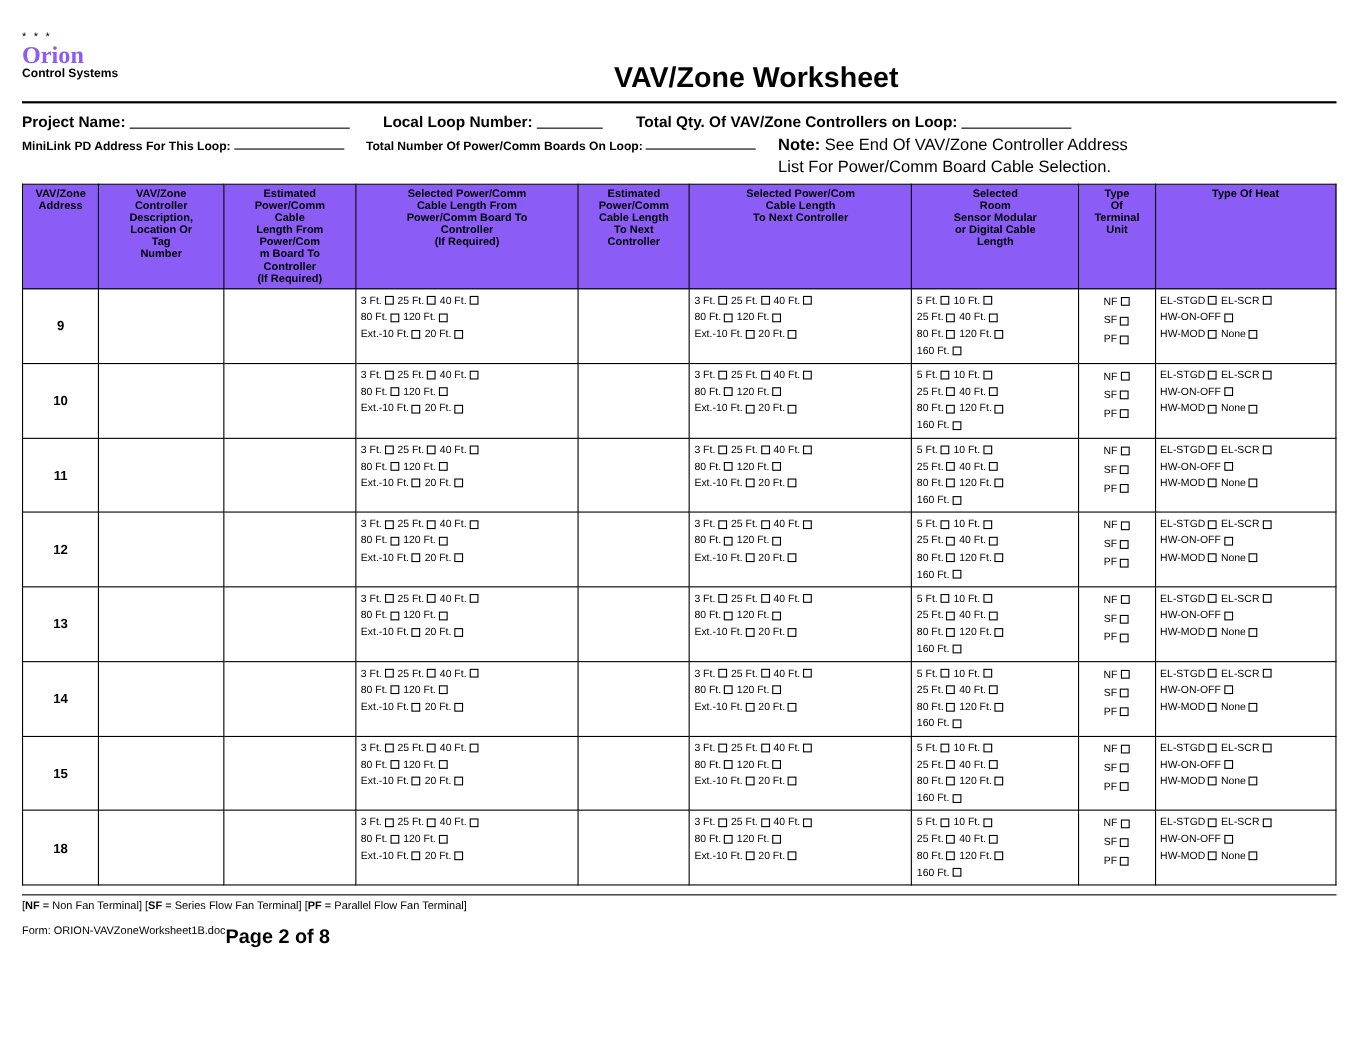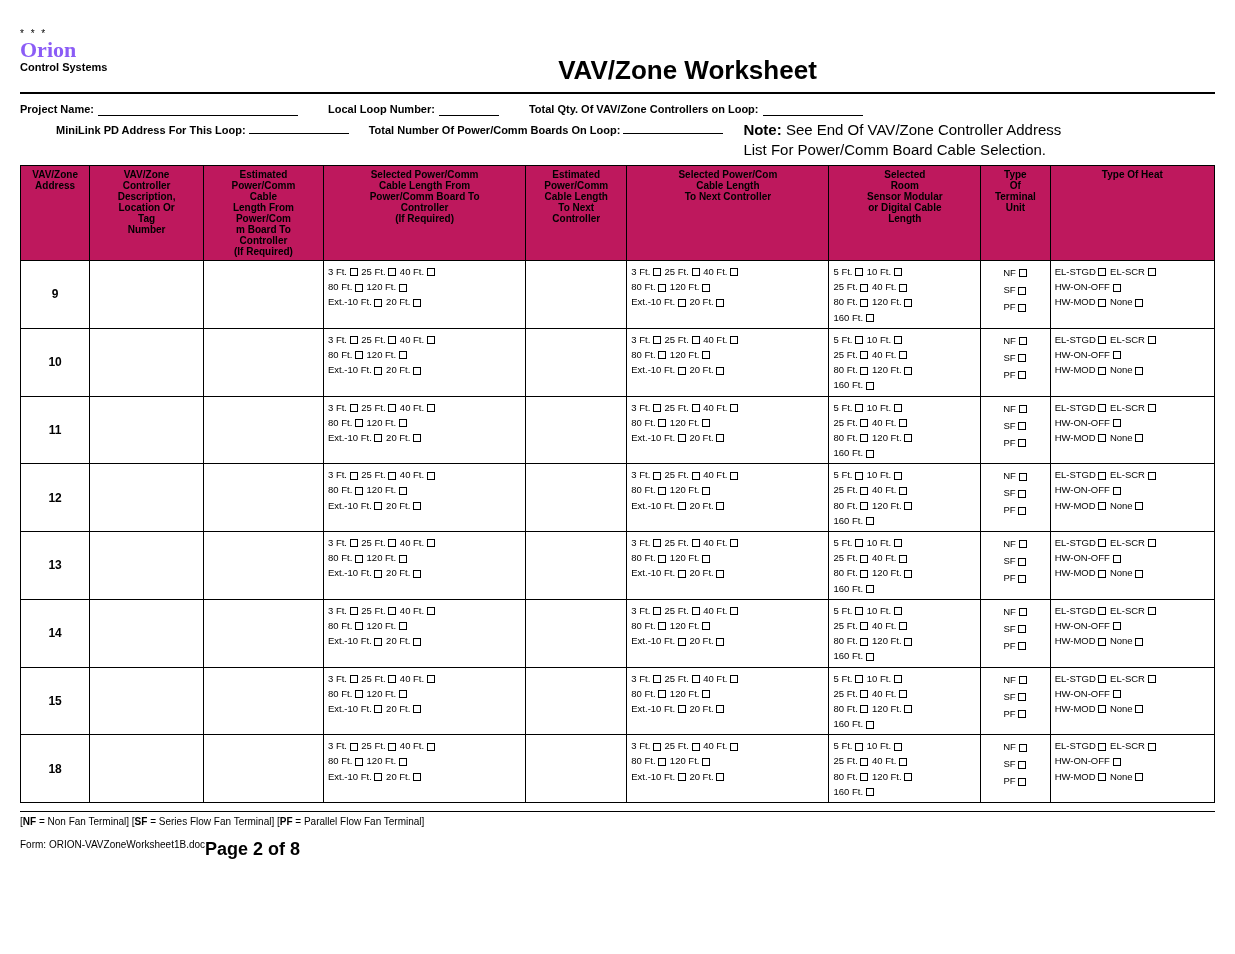--- a/index.html
+++ b/index.html
@@ -45,21 +45,21 @@
       flex: 1;
       text-align: center;
       font-size: 26px;
       font-weight: bold;
       font-family: Arial, sans-serif;
       margin-top: 40px;
     }
     .project-info {
       display: flex;
       gap: 30px;
-      font-size: 11px;
+      font-size: 14px;
       font-weight: bold;
       margin-bottom: 4px;
     }
     .project-info span { display: flex; align-items: center; gap: 4px; }
     .underline-field {
       display: inline-block;
       border-bottom: 1px solid #000;
       min-width: 200px;
       height: 14px;
     }
@@ -75,21 +75,20 @@
       min-width: 100px;
       height: 14px;
     }
     .minilink-row {
       display: flex;
       align-items: flex-start;
       gap: 20px;
       font-size: 11px;
       font-weight: bold;
       margin-bottom: 6px;
-      margin-left: 36px;
     }
     .note-text {
       font-size: 15px;
       font-weight: normal;
       max-width: 340px;
       line-height: 1.3;
     }
     table {
       width: 100%;
       border-collapse: collapse;
@@ -100,21 +99,21 @@
       padding: 3px 4px;
       vertical-align: top;
     }
     th {
       background: #fff;
       font-weight: bold;
       text-align: center;
       font-size: 10px;
     }
     thead th {
-      background: #be185d;
+      background: #8b5cf6;
     }
     .col-addr { width: 52px; text-align: center; }
     .col-desc { width: 90px; }
     .col-est1 { width: 95px; }
     .col-sel1 { width: 160px; }
     .col-est2 { width: 80px; }
     .col-sel2 { width: 160px; }
     .col-room { width: 120px; }
     .col-type { width: 55px; }
     .col-heat { width: 130px; }

